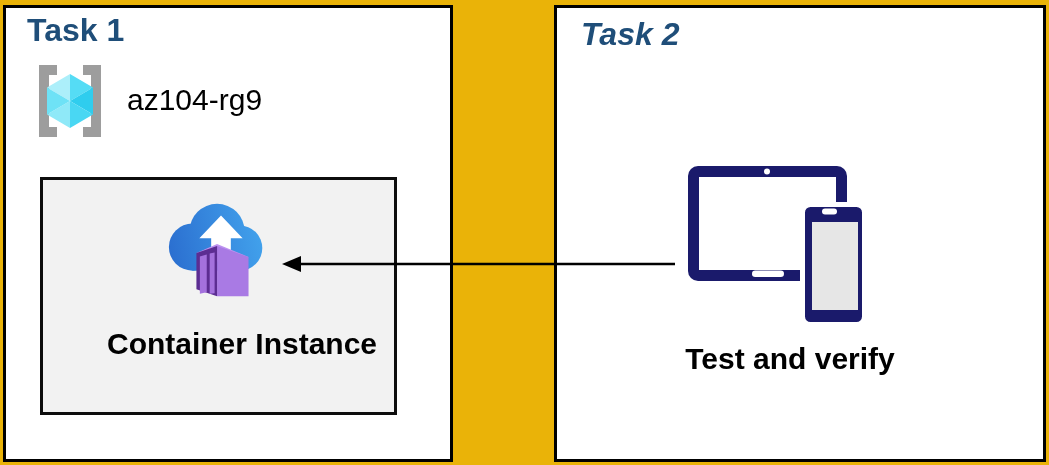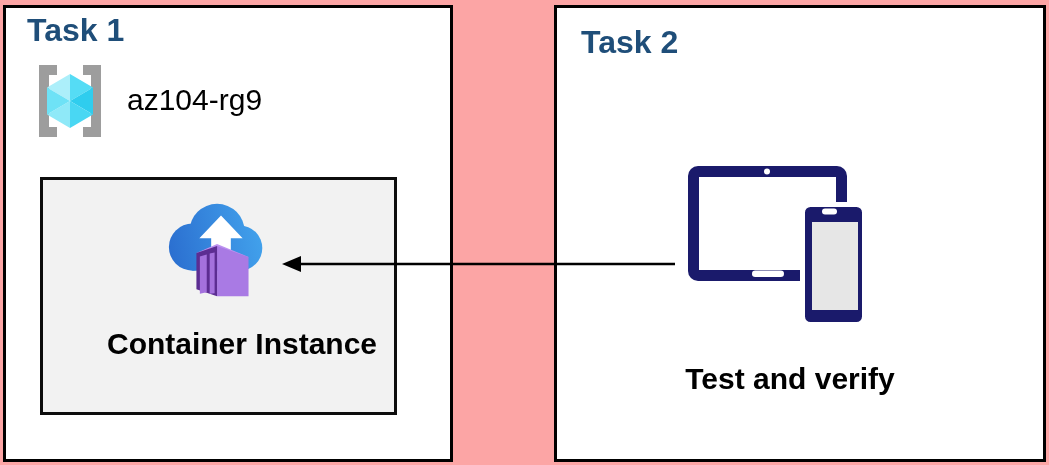--- a/index.html
+++ b/index.html
@@ -1,39 +1,39 @@
 <!DOCTYPE html>
 <html><head>
 <meta charset="utf-8">
 <style>
   * { box-sizing: border-box; margin: 0; padding: 0; }
   body { background: #ffffff; font-family: "Liberation Sans", sans-serif; }
   .canvas {
     position: relative;
     width: 1049px;
     height: 465px;
-    background: #fca5a5;
+    background: #eab308;
     overflow: hidden;
   }
   .panel {
     position: absolute;
     background: #ffffff;
     border: 3px solid #000000;
   }
   .panel.task1 { left: 3px;   top: 5px; width: 450px; height: 457px; }
   .panel.task2 { left: 554px; top: 5px; width: 492px; height: 457px; }
   .panel-title {
     position: absolute;
     font-size: 32px;
     font-weight: bold;
     color: #1f4e79;
     white-space: nowrap;
   }
   .title1 { left: 27px;  top: 12px; }
-  .title2 { left: 581px; top: 24px; }
+  .title2 { left: 581px; top: 16px; font-style: italic; }
   .rg-icon { position: absolute; left: 30px; top: 62px; }
   .rg-label {
     position: absolute;
     left: 127px; top: 83px;
     font-size: 30px;
     font-weight: normal;
     color: #000000;
     white-space: nowrap;
   }
   .inner-box {
@@ -49,21 +49,21 @@
     left: 40px; top: 327px; width: 404px;
     text-align: center;
     font-size: 30px;
     font-weight: bold;
     color: #000000;
     white-space: nowrap;
   }
   .devices-icon { position: absolute; left: 686px; top: 164px; }
   .devices-label {
     position: absolute;
-    left: 608px; top: 362px; width: 364px;
+    left: 608px; top: 342px; width: 364px;
     text-align: center;
     font-size: 30px;
     font-weight: bold;
     color: #000000;
     white-space: nowrap;
   }
   .connector { position: absolute; left: 278px; top: 251px; }
 </style>
 </head>
 <body>

